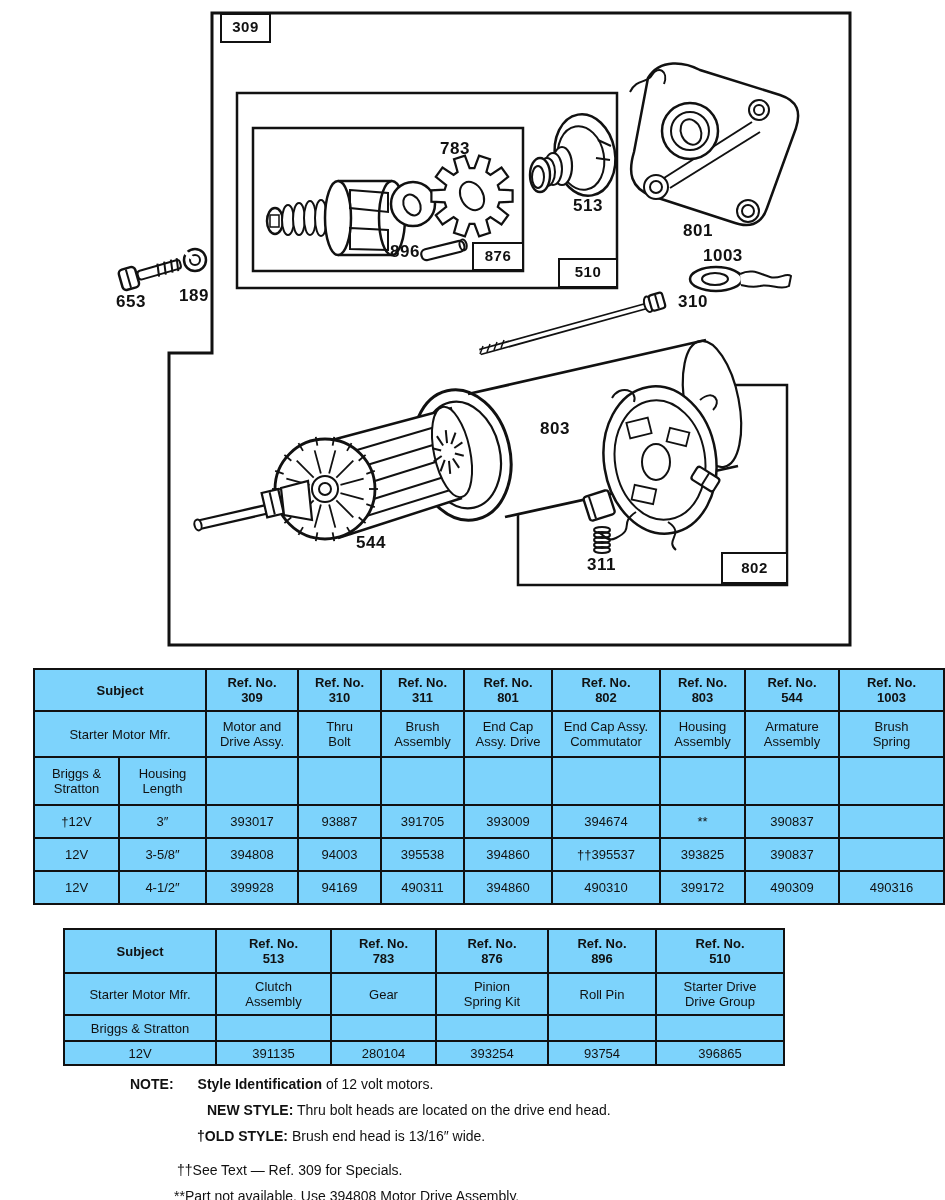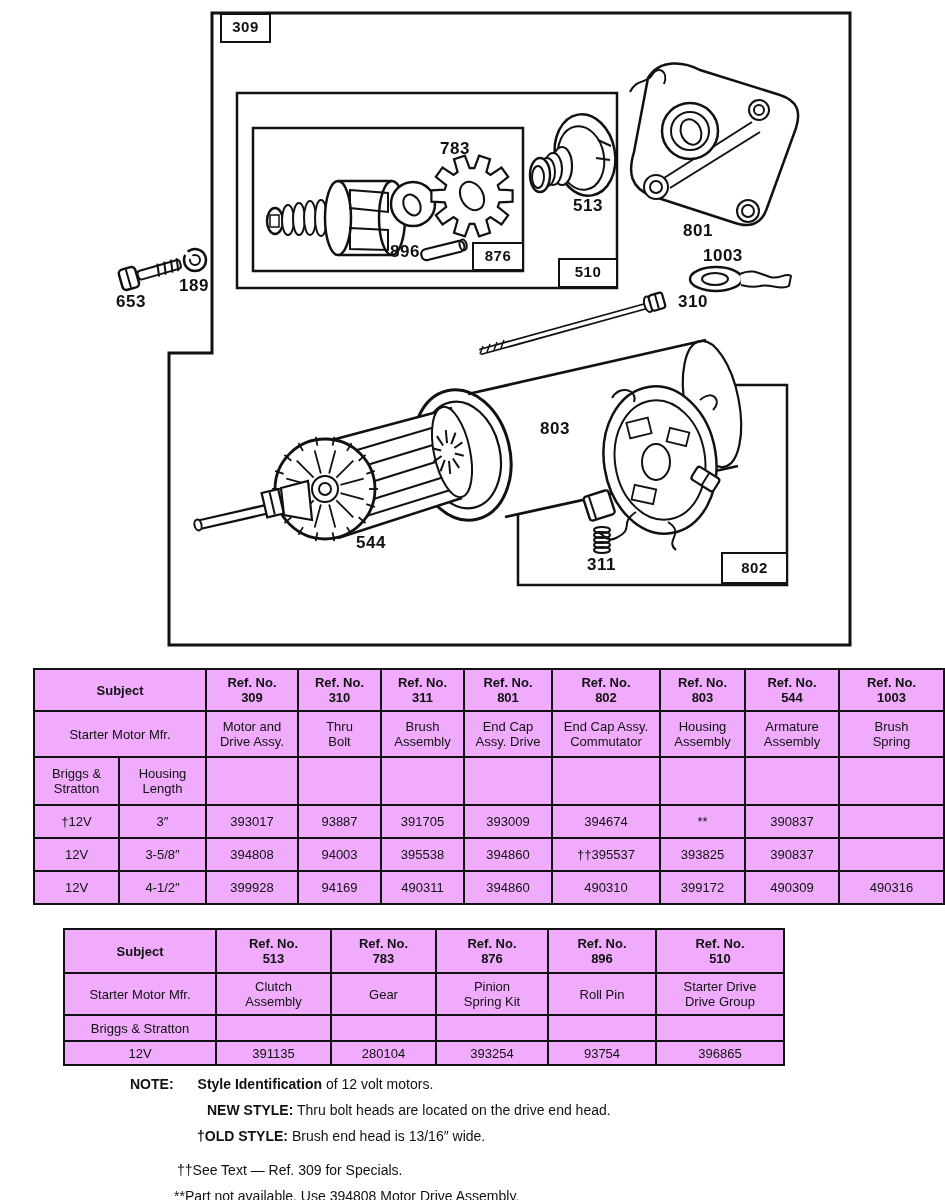--- a/index.html
+++ b/index.html
@@ -4,21 +4,21 @@
 <style>
   html,body{margin:0;padding:0;background:#fff;}
   .page{position:relative;width:945px;height:1200px;background:#fff;overflow:hidden;
         font-family:"Liberation Sans",sans-serif;color:#111;}
   .diagram{position:absolute;left:0;top:0;width:945px;height:660px;}
   .diagram svg{position:absolute;left:0;top:0;}
   .dlabel{position:absolute;font-weight:bold;font-size:17px;letter-spacing:0.5px;
           color:#111;white-space:nowrap;}
   .dlabel.boxed{border:2.5px solid #111;background:#fff;text-align:center;
                 font-size:15px;line-height:23px;}
-  table{border-collapse:collapse;table-layout:fixed;background:#f0abfc;}
+  table{border-collapse:collapse;table-layout:fixed;background:#7dd3fc;}
   td,th{border:2px solid #111;text-align:center;vertical-align:middle;
         font-size:13px;font-weight:normal;padding:1px 2px;white-space:pre-line;
         overflow:hidden;}
   tr.h1 th{font-weight:bold;}
   .t1{position:absolute;left:33px;top:668px;width:910px;}
   .t2{position:absolute;left:63px;top:928px;width:720px;}
   .t1 tr.h1{height:42px;} .t1 tr.h2{height:46px;} .t1 tr.h3{height:48px;}
   .t1 tr.d{height:33px;}
   .t2 tr.h1{height:44px;} .t2 tr.h2{height:42px;} .t2 tr.r3{height:26px;}
   .t2 tr.r4{height:24px;}
@@ -242,21 +242,21 @@
         </g>
         <path d="M281,488 L308,481 L312,520 L284,515 Z" fill="#fff" stroke-width="2.2"></path>
       </g>
     </svg>
 
     <div class="dlabel boxed" style="left:220px;top:13px;width:47px;height:26px;">309</div>
     <div class="dlabel boxed" style="left:558px;top:258px;width:56px;height:26px;">510</div>
     <div class="dlabel boxed" style="left:472px;top:242px;width:48px;height:25px;">876</div>
     <div class="dlabel boxed" style="left:721px;top:552px;width:63px;height:28px;line-height:28px;">802</div>
     <div class="dlabel" style="left:116px;top:292px;">653</div>
-    <div class="dlabel" style="left:179px;top:276px;">189</div>
+    <div class="dlabel" style="left:179px;top:286px;">189</div>
     <div class="dlabel" style="left:440px;top:139px;">783</div>
     <div class="dlabel" style="left:390px;top:242px;">896</div>
     <div class="dlabel" style="left:573px;top:196px;">513</div>
     <div class="dlabel" style="left:683px;top:221px;">801</div>
     <div class="dlabel" style="left:703px;top:246px;">1003</div>
     <div class="dlabel" style="left:678px;top:292px;">310</div>
     <div class="dlabel" style="left:540px;top:419px;">803</div>
     <div class="dlabel" style="left:356px;top:533px;">544</div>
     <div class="dlabel" style="left:587px;top:555px;">311</div>
   </div>

